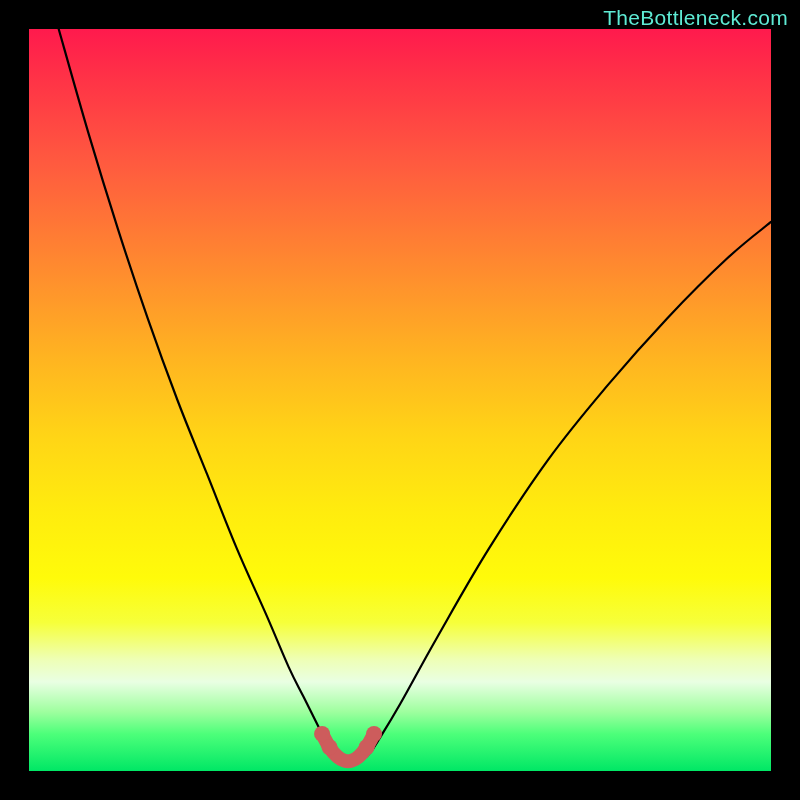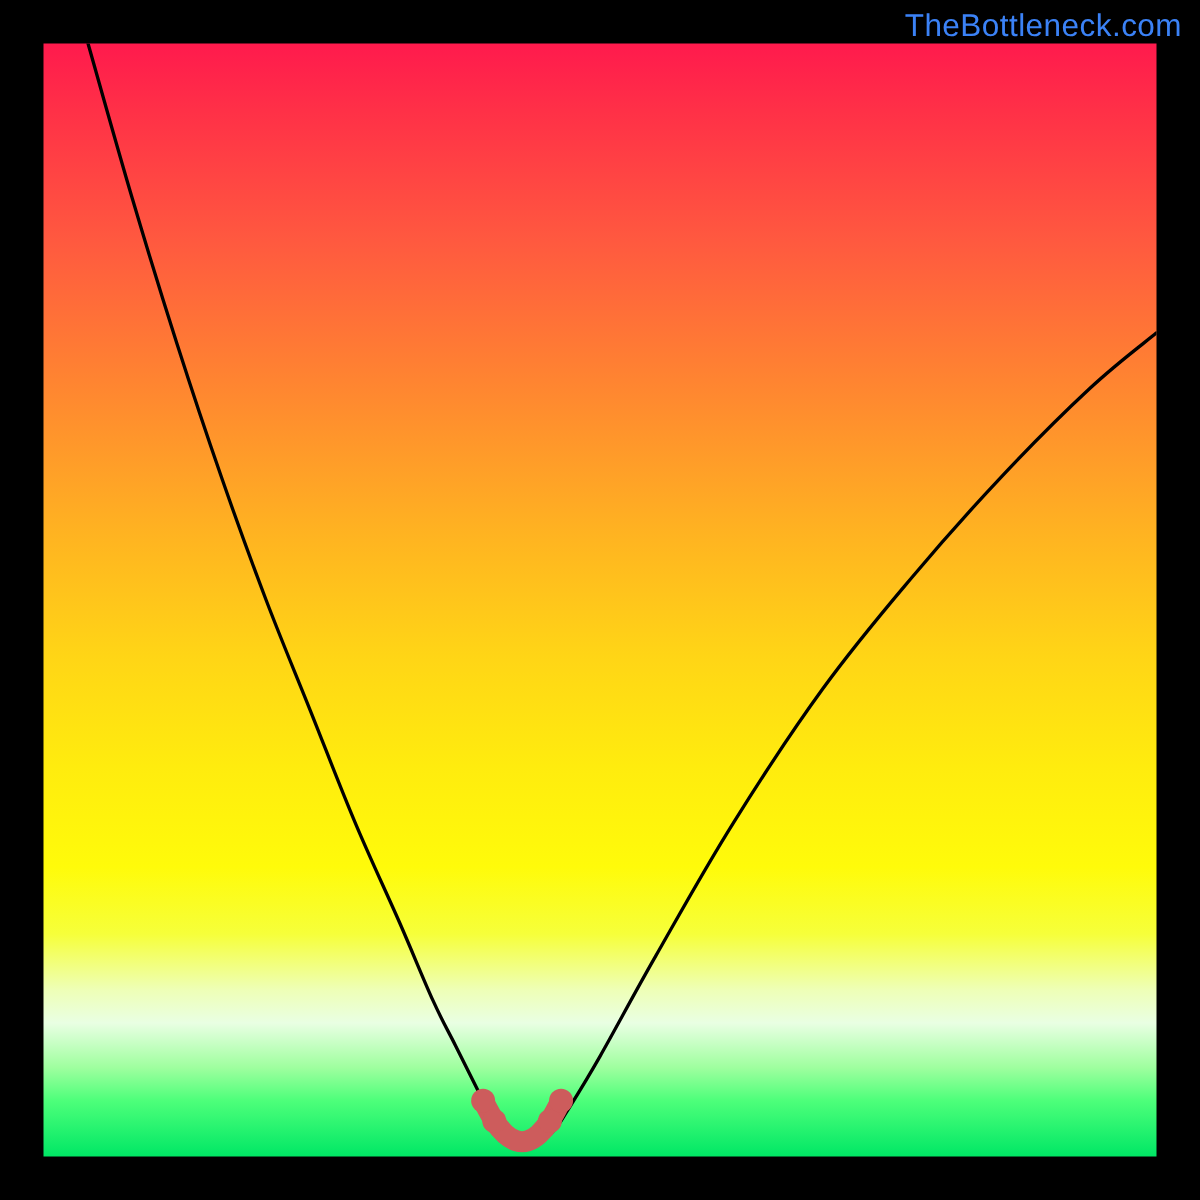--- a/index.html
+++ b/index.html
@@ -38,21 +38,21 @@
       #eeffb6 85%,
       #e9ffe3 88%,
       #9fff9f 92%,
       #4dff7a 95%,
       #00e765 100%);
   }
   .watermark {
     position: absolute;
     top: 6px;
     right: 12px;
-    color: #3b82f6;
+    color: #5eead4;
     font-size: 21px;
     font-weight: 500;
     letter-spacing: 0.3px;
     pointer-events: none;
   }
   svg.curve {
     position: absolute;
     left: 0;
     top: 0;
     width: 742px;

